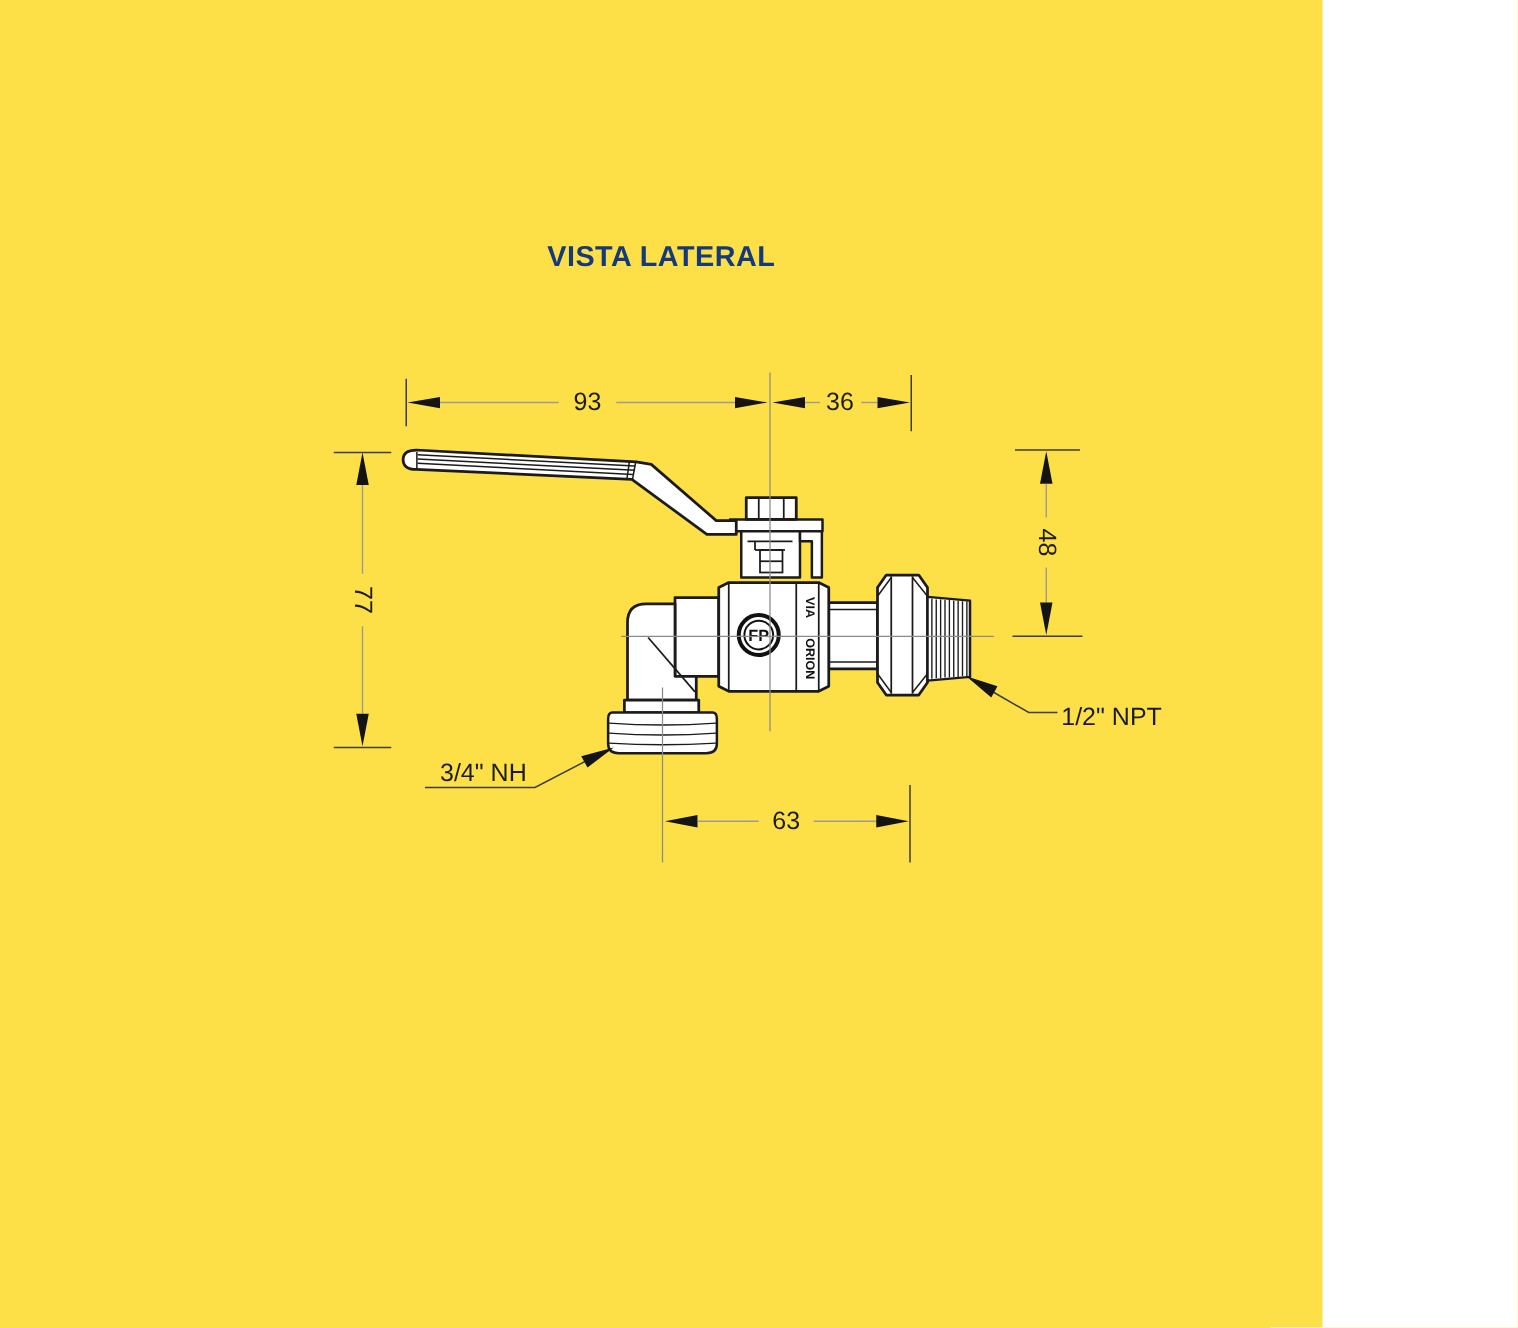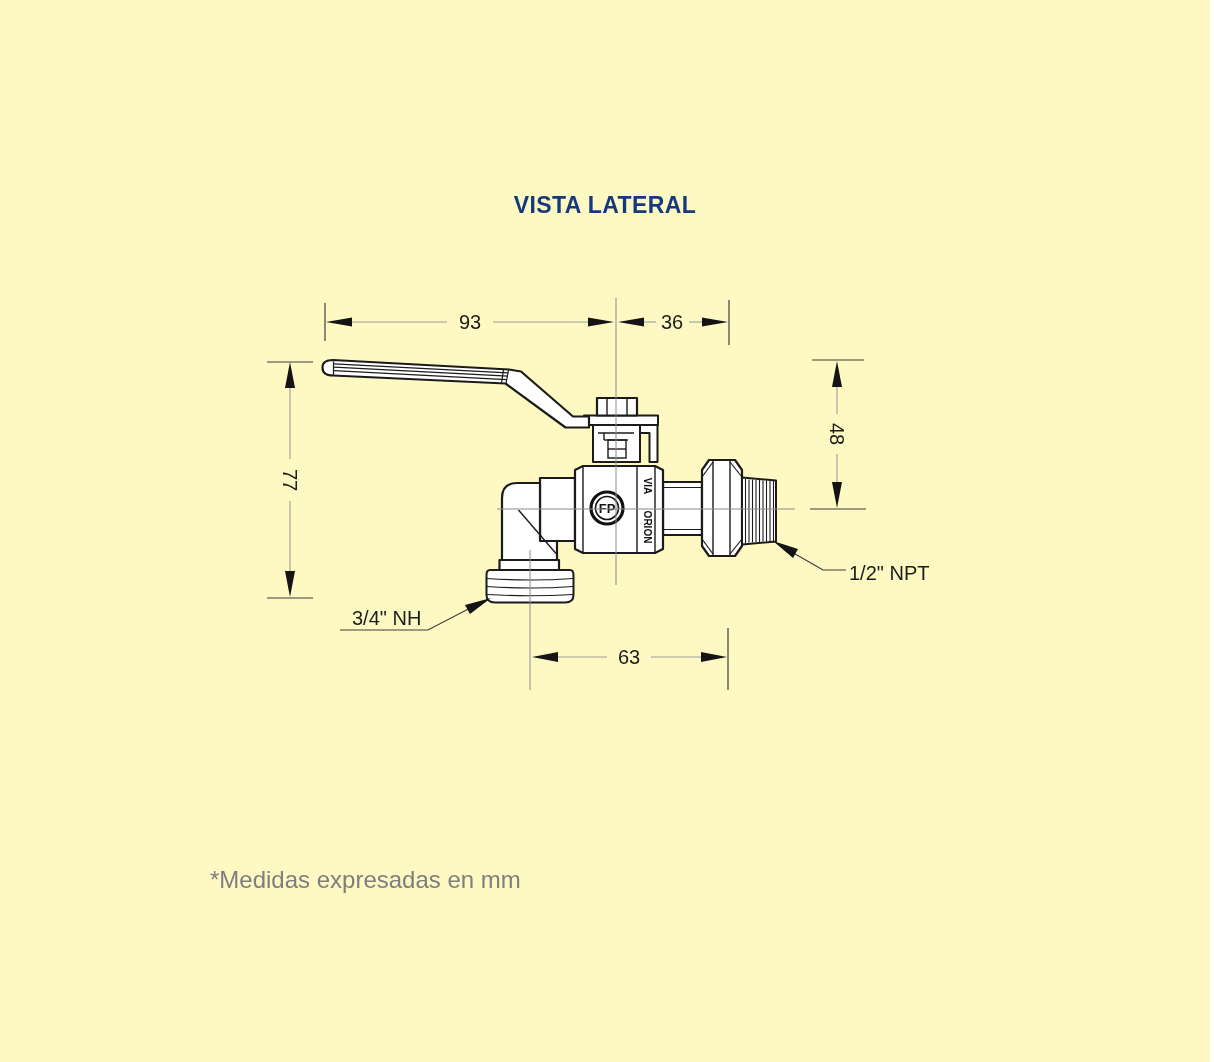--- a/index.html
+++ b/index.html
@@ -1,16 +1,16 @@
 <!DOCTYPE html>
 <html><head>
 <meta charset="utf-8">
 <style>
   html,body{margin:0;padding:0;background:#fff;}
-  .canvas{position:relative;width:1210px;height:1062px;background:#fef9c3;
+  .canvas{position:relative;width:1058px;height:1062px;background:#fde047;
           font-family:"Liberation Sans",sans-serif;overflow:hidden;}
   .title{position:absolute;top:192px;left:0;right:0;text-align:center;
          font-size:23px;font-weight:600;letter-spacing:.4px;color:#15397d;}
   .footnote{position:absolute;top:866px;left:210px;font-size:24px;color:#7e7e7e;}
   svg{position:absolute;top:0;left:0;}
   .outline{fill:#ffffff;stroke:#1b1b1b;stroke-width:2.2;stroke-linejoin:round;}
   .outline-thin{fill:#ffffff;stroke:#1b1b1b;stroke-width:2;stroke-linejoin:round;}
   .detail{fill:none;stroke:#1b1b1b;stroke-width:1.4;}
   .detail-lt{fill:none;stroke:#1b1b1b;stroke-width:1.2;}
   .dimline{stroke:#9b9b9b;stroke-width:1.1;}
@@ -159,14 +159,13 @@
     </g>
 
     <g>
       <path class="leader" d="M 846,570 H 823 L 790,551"></path>
       <polygon class="arrow" points="773,541 798,549 793,558"></polygon>
       <text class="dimtext" x="849" y="580" text-anchor="start">1/2" NPT</text>
     </g>
 
   </svg>
 
-  <div class="footnote">*Medidas expresadas en mm</div>
 </div>
 
 </body></html>

